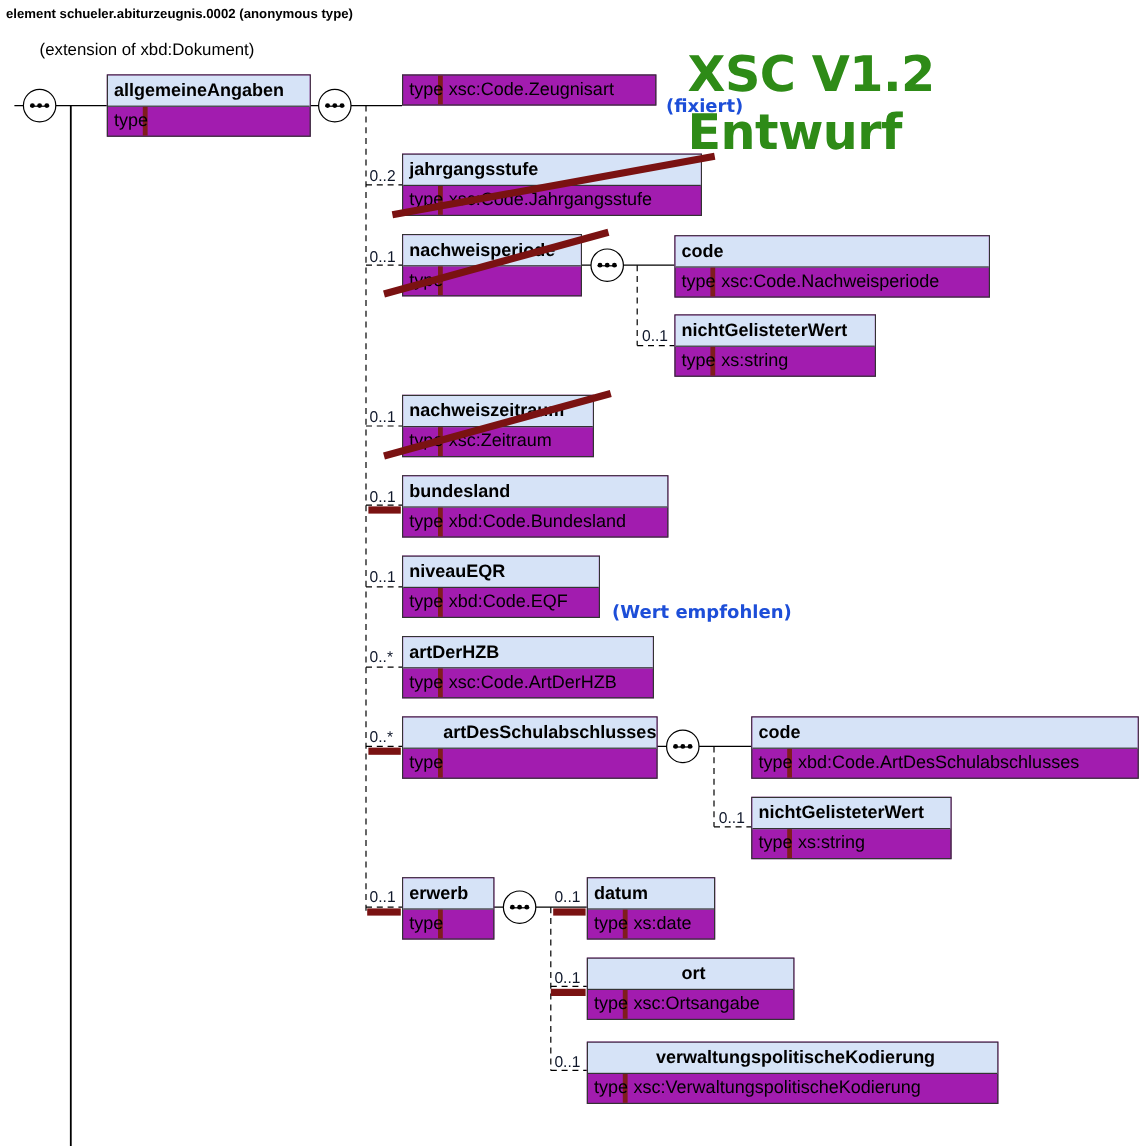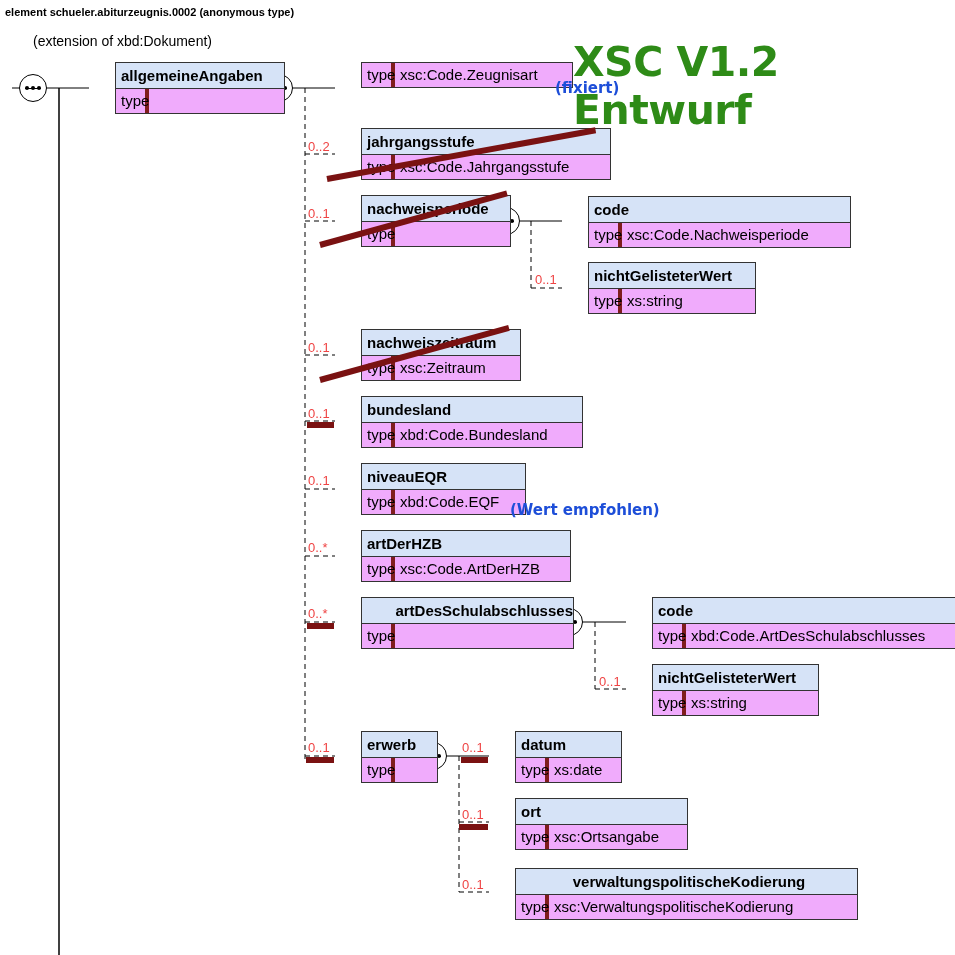--- a/index.html
+++ b/index.html
@@ -5,27 +5,27 @@
   html, body { margin:0; padding:0; background:#ffffff; }
   body { width:955px; height:955px; position:relative; overflow:hidden;
          font-family:"Liberation Sans", sans-serif; color:#000; }
   .title { position:absolute; left:5px; top:6px; font-size:11px; font-weight:bold; }
   .subtitle { position:absolute; left:5px; top:33px; font-size:14px;margin-left:28px; }
   .watermark { position:absolute; left:573px; top:10px; font-size:41px; font-weight:bold;
                color:#2e8b17; font-family:"DejaVu Sans", sans-serif; letter-spacing:-0.5px;margin-top:28px; }
   .note { position:absolute; font-size:15px; font-weight:bold; color:#1d4ed8;
           font-family:"DejaVu Sans", sans-serif; }
   svg.lines { position:absolute; left:0; top:0; }
-  .el { position:absolute; border:1px solid #333; background:#f0abfc; box-sizing:border-box;margin-left:26px; }
+  .el { position:absolute; border:1px solid #333; background:#a21caf; box-sizing:border-box; }
   .el .hd { height:25px; line-height:25px; padding-left:5px; font-weight:bold; font-size:15px;
             background:#d6e3f7; border-bottom:1px solid #333; white-space:nowrap; }
   .el .row { display:flex; height:24px; line-height:24px; font-size:15px; }
   .el .row .k { width:33px; padding-left:5px; box-sizing:border-box; border-right:4px solid #7f1d1d; }
   .el .row .v { padding-left:5px; white-space:nowrap; }
-  .card { position:absolute; font-size:13px; color:#ef4444; }
+  .card { position:absolute; font-size:13px; color:#0f172a; }
   .seq { position:absolute; width:28px; height:28px; border:1.5px solid #000; border-radius:50%;
          background:#fff; box-sizing:border-box; }
   .seq::after { content:""; position:absolute; left:50%; top:50%; width:4px; height:4px; border-radius:50%;
                 background:#000; transform:translate(-50%,-50%);
                 box-shadow:-6px 0 0 #000, 6px 0 0 #000; }
   .seq::before { content:""; position:absolute; left:5px; right:5px; top:50%; border-top:1px solid #000; }
   .strike { position:absolute; height:6px; background:#7a1212; transform-origin:left center; }
   .bar { position:absolute; height:6px; background:#7a1212; }
 </style>
 </head>
@@ -206,21 +206,21 @@
 <div class="el" style="left:489px;top:731px;width:107px;">
   <div class="hd">datum</div>
   <div class="row">
       <span class="k">type</span>
       <span class="v">xs:date</span>
     </div>
 </div>
 
 <div class="card" style="left:462px;top:807px;">0..1</div>
 <div class="bar" style="left:459px;top:824px;width:29px;"></div>
-<div class="el" style="left:489px;top:798px;width:173px;">
+<div class="el" style="left:489px;top:798px;width:173px;text-align:center;">
   <div class="hd">ort</div>
   <div class="row">
       <span class="k">type</span>
       <span class="v">xsc:Ortsangabe</span>
     </div>
 </div>
 
 <div class="card" style="left:462px;top:877px;">0..1</div>
 <div class="el" style="left:489px;top:868px;width:343px;text-align:center;">
   <div class="hd">verwaltungspolitischeKodierung</div>

